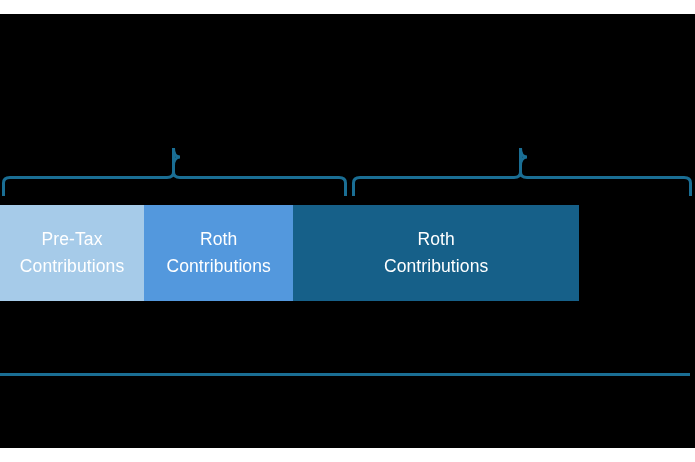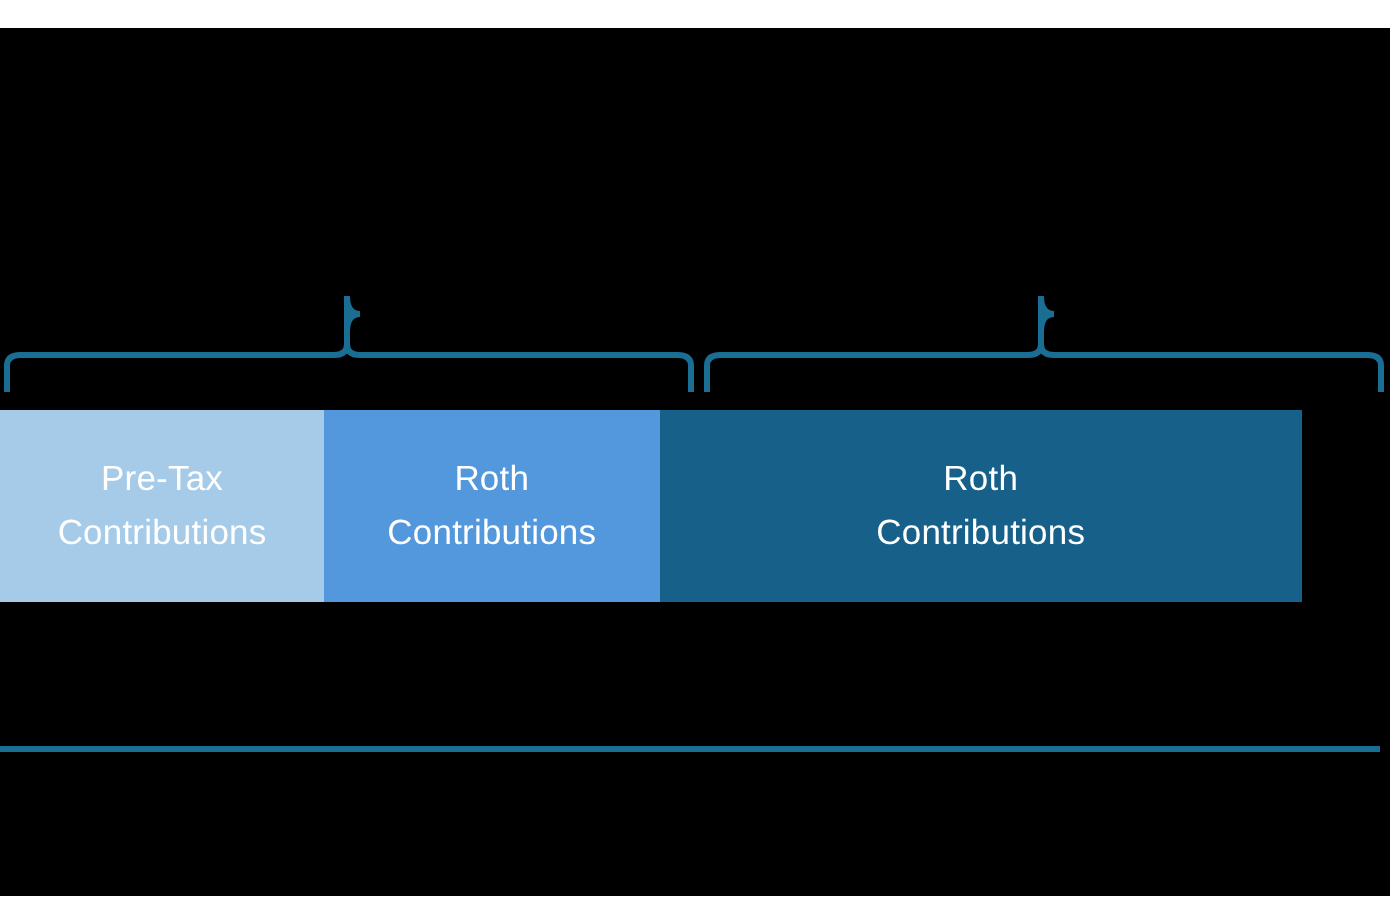--- a/index.html
+++ b/index.html
@@ -23,21 +23,21 @@
     top: 14px;
     width: 695px;
     height: 434px;
     background: #000000;
   }
   
   .bar {
     position: absolute;
     left: 0;
     top: 205px;
-    width: 651px;
+    width: 579px;
     height: 96px;
     display: flex;
   }
   .seg {
     display: flex;
     flex-direction: column;
     align-items: center;
     justify-content: center;
     box-sizing: border-box;
     height: 100%;

